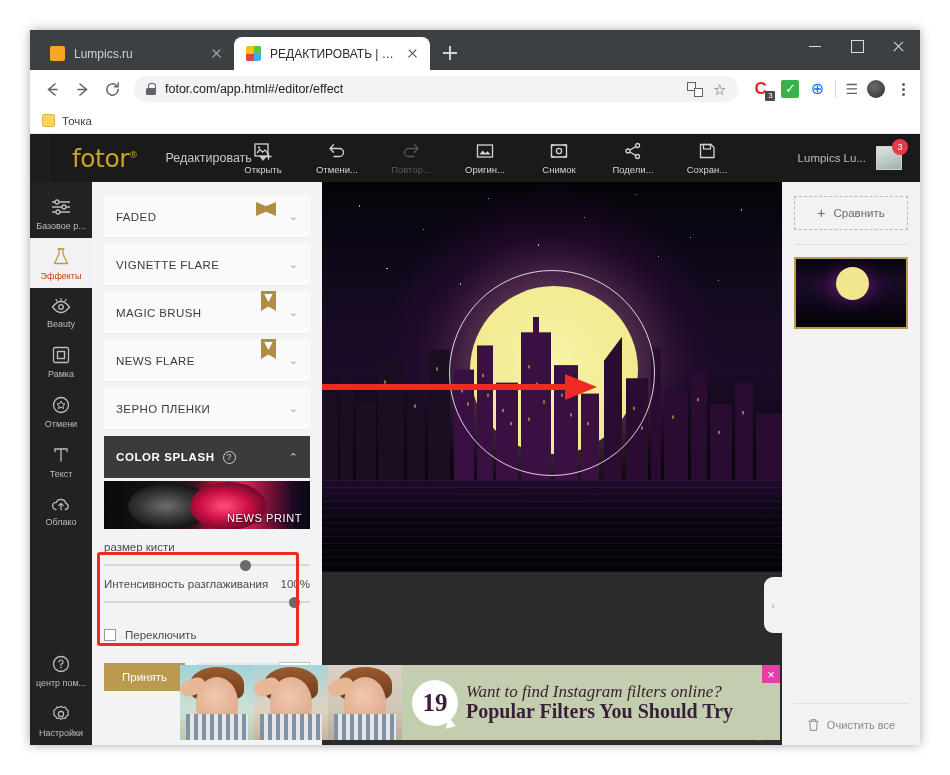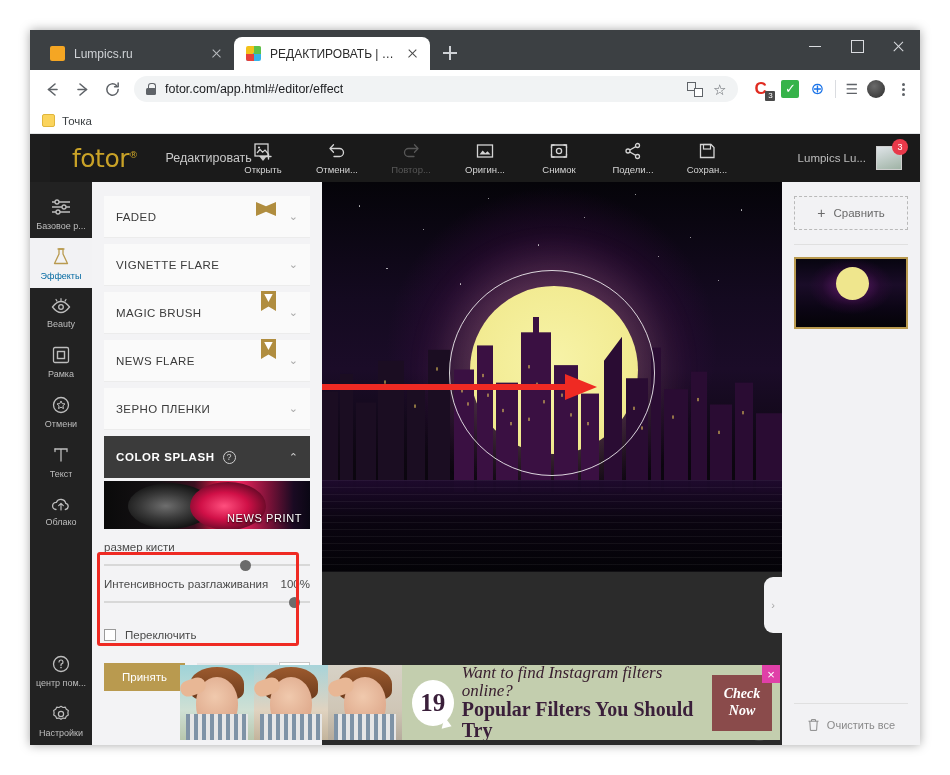--- a/index.html
+++ b/index.html
@@ -107,21 +107,21 @@
   .user { position:absolute; right:18px; display:flex; align-items:center; gap:10px; color:#bdbdbd; font-size:11.5px;}
   .user-thumb{position:relative;width:26px;height:24px;border:1.6px solid #cfcfcf;background:linear-gradient(160deg,#dfe4e8,#9fb3a5);}
   .user-badge{position:absolute;right:-7px;top:-8px;width:16px;height:16px;border-radius:50%;background:#e8394a;color:#fff;font-size:9px;line-height:16px;text-align:center;}
 
   .workspace { display:flex; height: calc(100% - 48px); }
 
   
   .rail { width:62px; background:#222222; display:flex; flex-direction:column; align-items:center; padding-top:6px; position:relative; }
   .rail-item { width:62px; padding:9px 0 7px; display:flex; flex-direction:column; align-items:center; gap:4px; color:#bdbdbd; }
   .rail-item .lbl{font-size:9px;white-space:nowrap;max-width:60px;overflow:hidden;text-overflow:ellipsis;}
-  .rail-item.active { background:#f2f2f4; color:#0369a1; }
+  .rail-item.active { background:#f2f2f4; color:#c2410c; }
   .rail-spacer{flex:1 1 auto;}
   .rail svg{display:block;}
 
   
   .panel { width:230px; background:#f3f3f5; position:relative; padding:14px 12px 0; }
   .fx { height:42px; background:#fafafa; border-bottom:1px solid #ececec; display:flex; align-items:center; padding:0 12px; margin-bottom:6px; position:relative;}
   .fx .name{font-size:11.5px; color:#3b3b3b; letter-spacing:.4px;}
   .fx .chev{ margin-left:auto; color:#a8a8a8; font-size:11px; }
   .ribbon{ position:absolute; right:34px; top:-1px; width:15px; height:20px; background:#b08d3f; clip-path: polygon(0 0,100% 0,100% 100%,50% 78%,0 100%); }
   .ribbon.bow{ clip-path: polygon(0 0,50% 30%,100% 0,100% 100%,50% 70%,0 100%); width:20px; height:14px; top:6px;}
@@ -680,20 +680,16 @@
           <i class="body"></i>
         </div>
     </div>
     <div class="ad-text">
       <span class="ad-bubble">19</span>
       <span class="ad-lines">
         <span class="ad-l1">Want to find Instagram filters online?</span>
         <span class="ad-l2">Popular Filters You Should Try</span>
       </span>
     </div>
-    <div class="ad-cta">
-      <span>Check</span>
-      <span>Now</span>
-    </div>
     <div class="ad-close">×</div>
   </div>
 
 </div>
 
 </body></html>

